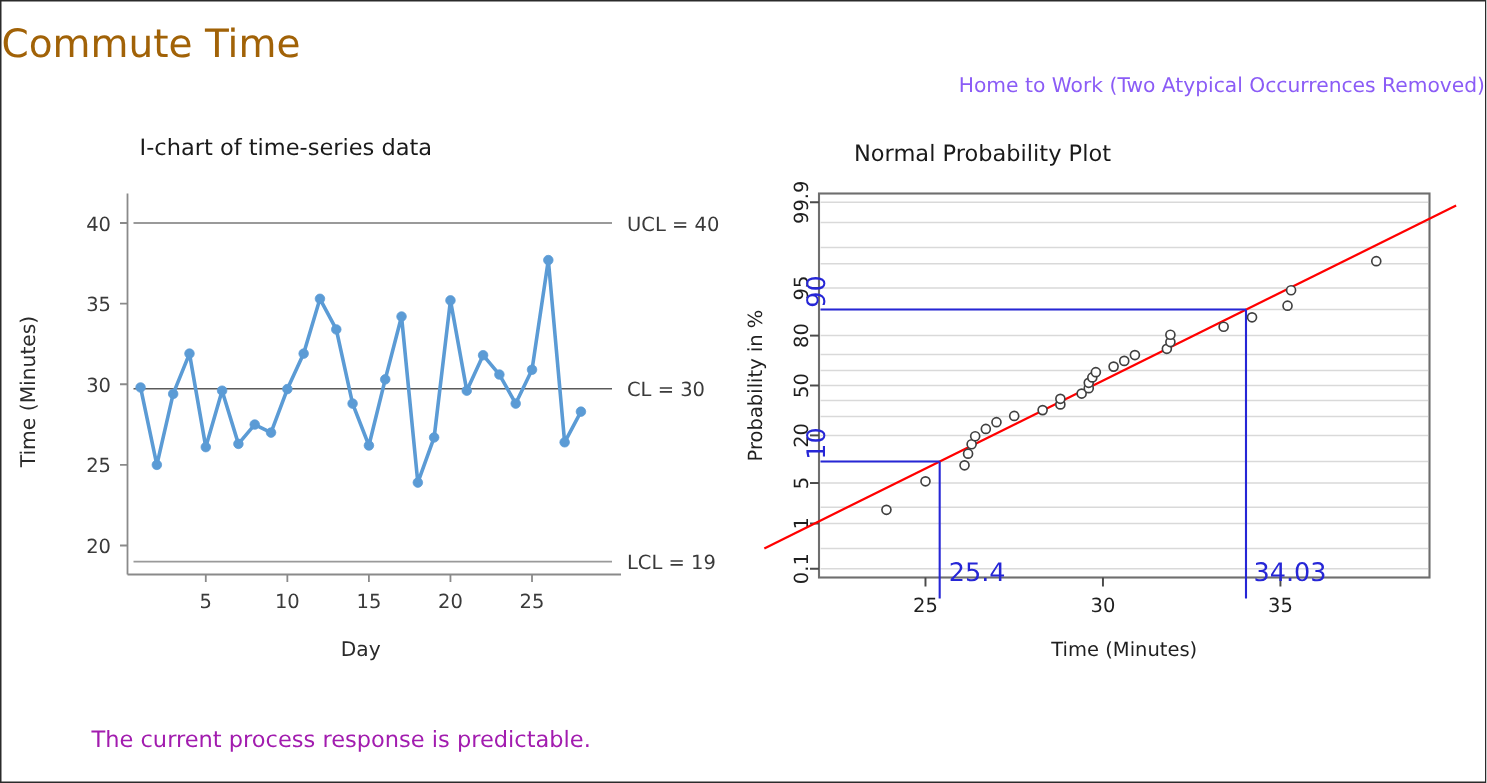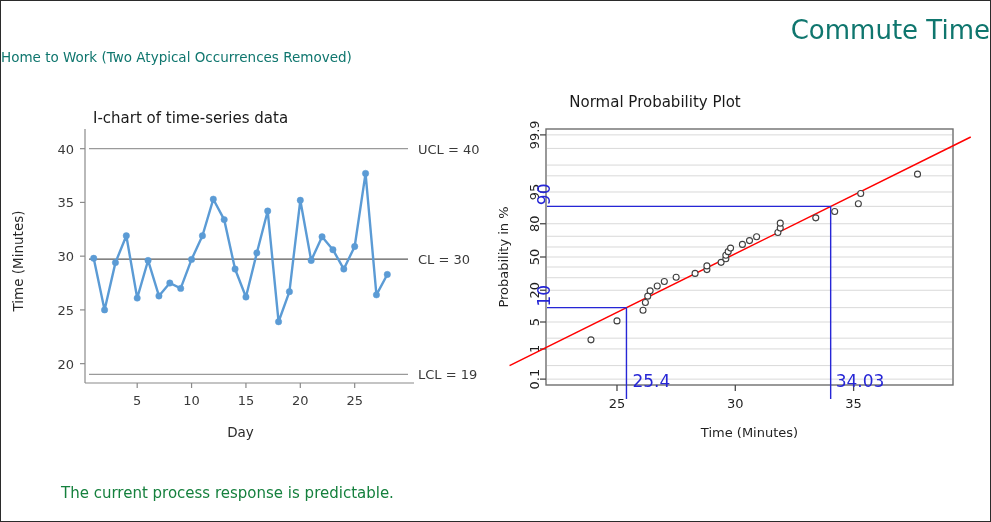--- a/index.html
+++ b/index.html
@@ -16,54 +16,53 @@
     height: 522px;
     background: #ffffff;
     border: 1px solid #2b2b2b;
     box-sizing: border-box;
     overflow: hidden;
   }
   .txt { position: absolute; color: #231f20; white-space: nowrap; }
 
   #main-title {
     left: 0; right: 0; top: 14px;
-    text-align: right;
+    text-align: left;
     font-size: 26px;
-    color: #0f766e;
+    color: #a16207;
   }
   #subtitle {
     left: 0; right: 0; top: 48px;
-    text-align: left;
+    text-align: right;
     font-size: 13.5px;
-    color: #0f766e;
+    color: #8b5cf6;
   }
   #ichart-title {
     left: 92px; top: 88px;
     font-size: 15px;
     color: #1a1a1a;
-    margin-top: 20px;
   }
   #npp-title {
     left: 645px; top: 92px;
     font-size: 15px;
     color: #1a1a1a;
     transform: translateX(-50%);
   }
 
   
   #ichart { position: absolute; left: 0; top: 0; width: 500px; height: 460px; }
 
   
   #npp { position: absolute; left: 479px; top: 0; width: 521px; height: 460px; }
 
   
   #footer { position: absolute; left: 60px; bottom: 14px; }
   .footer-line {
     font-size: 15px;
-    color: #15803d;
+    color: #a21caf;
     line-height: 28px;
     white-space: nowrap;
   }
 </style>
 </head>
 <body>
 
 <div id="figure">
 
   <div class="txt" id="main-title">Commute Time</div>

